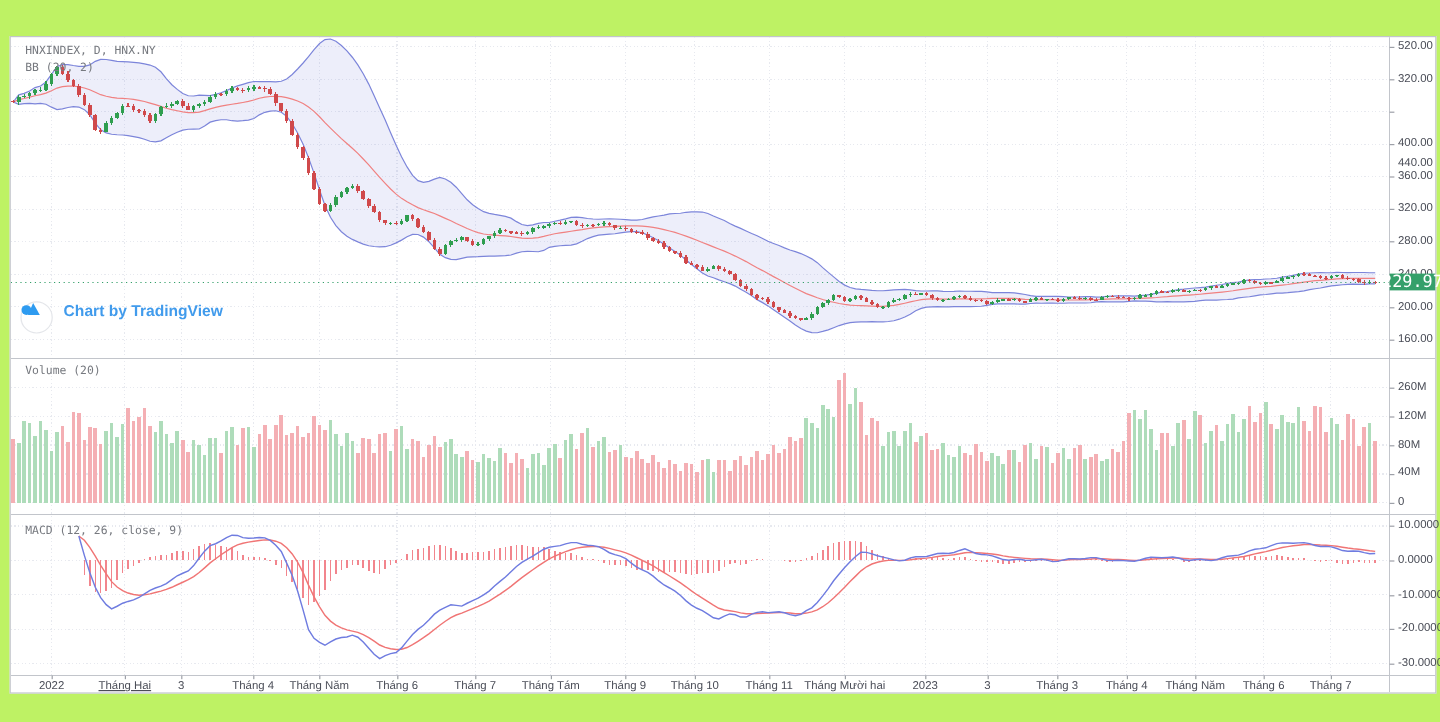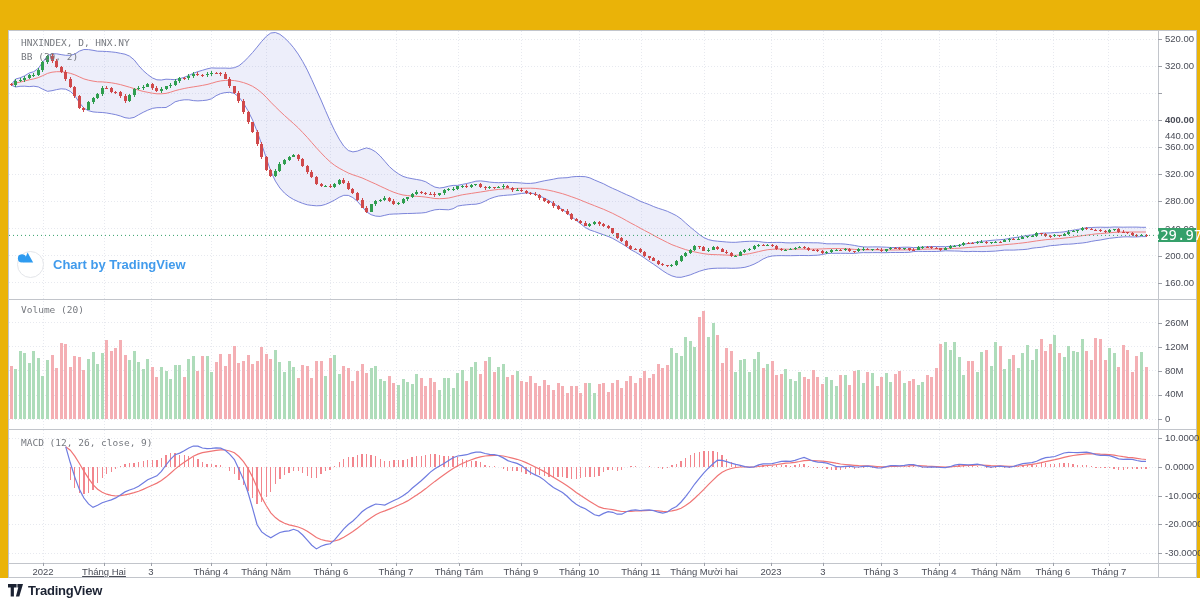--- a/index.html
+++ b/index.html
@@ -1,25 +1,25 @@
 <!DOCTYPE html>
 <html><head>
 <meta charset="utf-8">
 <style>
   html,body{margin:0;padding:0;background:#fff;}
-  .page{position:relative;width:1200px;height:602px;background:#eab308;overflow:hidden;
+  .page{position:relative;width:1200px;height:602px;background:#bef264;overflow:hidden;
         font-family:"Liberation Sans",sans-serif;}
   .header{position:absolute;left:8px;top:3px;font-family:"DejaVu Sans Mono",monospace;
           font-size:10px;line-height:13px;color:#3f434c;white-space:pre;}
   .chart-frame{position:absolute;left:8px;top:30px;width:1187px;height:546px;
                border:1px solid #c2c5cb;background:#fff;}
   .chart-frame svg{position:absolute;left:0;top:0;}
   .legend{position:absolute;font-family:"DejaVu Sans Mono",monospace;font-size:9.5px;
           color:#76797f;white-space:pre;z-index:3;}
-  .watermark{position:absolute;left:8px;top:220px;display:flex;align-items:center;gap:9px;z-index:3;}
+  .watermark{position:absolute;left:8px;top:220px;display:flex;align-items:flex-start;gap:9px;z-index:3;}
   .wm-badge{width:27px;height:27px;border-radius:50%;background:#fff;border:1px solid #e4e6ea;
             display:flex;align-items:center;justify-content:center;box-sizing:border-box;}
   .wm-text{color:#419bec;font-weight:bold;font-size:13px;}
   .price-badge{position:absolute;left:1149px;width:38px;height:14px;color:#fff;
                font-family:"DejaVu Sans Mono",monospace;font-size:14px;display:flex;
                align-items:center;justify-content:center;z-index:4;}
   .axis-label{position:absolute;left:1156px;font-size:9.5px;color:#4a4d57;line-height:10px;
               transform:translateY(-50%);white-space:nowrap;z-index:2;}
   .time-label{position:absolute;top:536px;font-size:9.5px;color:#4a4d57;line-height:10px;
               transform:translateX(-50%);white-space:nowrap;z-index:2;}
@@ -1123,21 +1123,21 @@
 
     <div class="price-badge" id="price-badge" style="top: 197.35px; background: rgb(53, 160, 106);">229.97</div>
 
     <div id="axis-layer">
         <div class="axis-label" style="top: 8px;">520.00</div>
         <div class="tick-h" style="top: 8px;"></div>
         <div class="axis-label" style="top: 35.08px;">320.00</div>
         <div class="tick-h" style="top: 35.08px;"></div>
         <div class="axis-label" style="top: 62.16px; margin-top: 43px;">440.00</div>
         <div class="tick-h" style="top: 62.16px;"></div>
-        <div class="axis-label" style="top: 89.24px; font-weight: bold;">400.00</div>
+        <div class="axis-label" style="top: 89.24px;">400.00</div>
         <div class="tick-h" style="top: 89.24px;"></div>
         <div class="axis-label" style="top: 116.32px;">360.00</div>
         <div class="tick-h" style="top: 116.32px;"></div>
         <div class="axis-label" style="top: 143.4px;">320.00</div>
         <div class="tick-h" style="top: 143.4px;"></div>
         <div class="axis-label" style="top: 170.48px;">280.00</div>
         <div class="tick-h" style="top: 170.48px;"></div>
         <div class="axis-label" style="top: 197.56px;">240.00</div>
         <div class="tick-h" style="top: 197.56px;"></div>
         <div class="axis-label" style="top: 224.64px;">200.00</div>
@@ -1198,23 +1198,14 @@
         <div class="tick-v" style="left: 930.001px;"></div>
         <div class="time-label" style="left: 986.991px;">Tháng Năm</div>
         <div class="tick-v" style="left: 986.991px;"></div>
         <div class="time-label" style="left: 1043.98px;">Tháng 6</div>
         <div class="tick-v" style="left: 1043.98px;"></div>
         <div class="time-label" style="left: 1099.94px;">Tháng 7</div>
         <div class="tick-v" style="left: 1099.94px;"></div>
       </div>
   </div>
 
-  <div class="footer">
-    <span style="display:inline-flex;">
-      <svg width="15" height="13" viewBox="0 0 15 13">
-        <path d="M0,0 H8.6 V3.4 H5.9 V12.6 H2.7 V3.4 H0 Z" fill="#1b2232"></path>
-        <path d="M9.4,0 H15 L11.3,12.6 H7.9 L10.3,3.4 H9.4 Z" fill="#1b2232"></path>
-      </svg>
-    </span>
-    <span class="footer-brand">TradingView</span>
-  </div>
 
 </div>
 
 </body></html>

